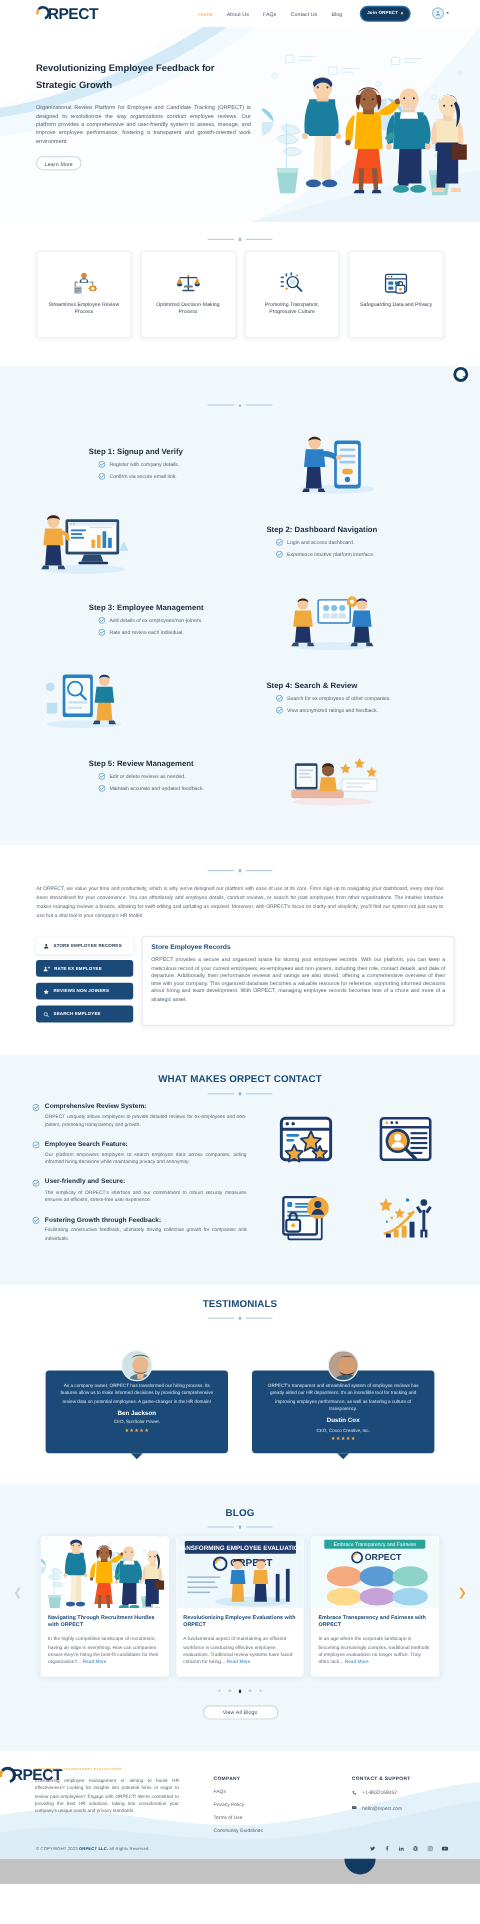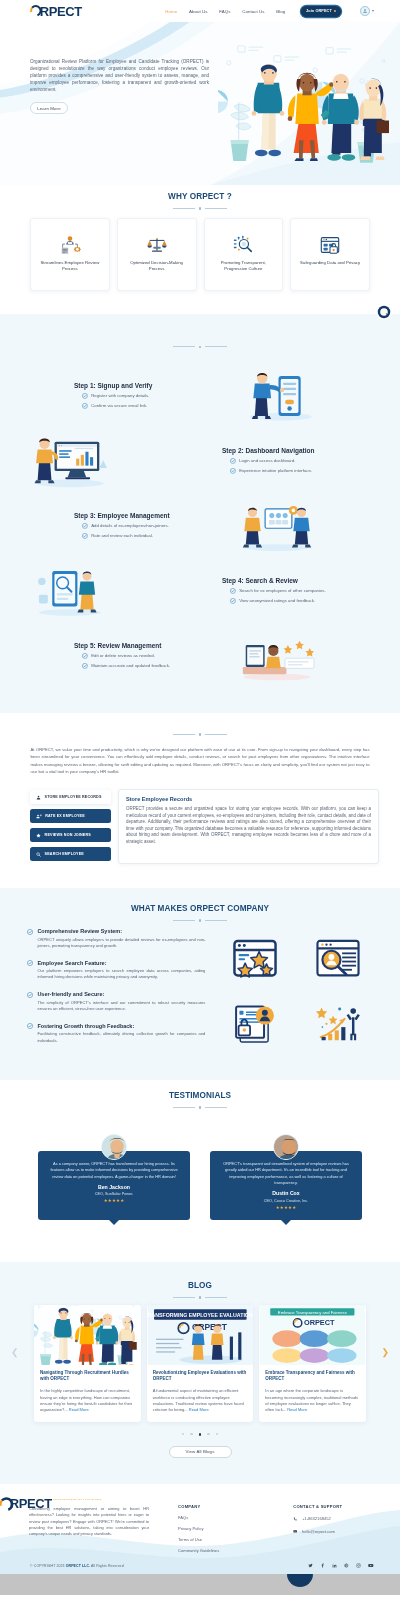--- a/index.html
+++ b/index.html
@@ -116,21 +116,21 @@
   .uniq-body { display:flex; padding:0 24px 0 27px; margin-top:6px; gap:8px; }
   .uniq-list { width:181px; flex:0 0 auto;}
   .uniq-item { display:flex; gap:4.4px; margin-bottom:10.5px; }
   .uniq-item .ck { flex:0 0 auto; width:6px;height:6px; margin-top:0.5px;}
   .uniq-item h4 { font-size:5.5px; font-weight:700; color:#1d2b3e; letter-spacing:0.0px; line-height:6px;}
   .uniq-item p { margin-top:2.5px; width:168px; font-size:4.1px; line-height:6.3px; color:#5a6575; text-align:justify; letter-spacing:0.0px;}
   .uniq-art { flex:1; display:grid; grid-template-columns:1fr 1fr; gap:6px 6px; align-content:start; padding-top:2px;}
   .uniq-art > div { display:flex; align-items:center; justify-content:center; height:58px;}
 
   
-  .testi { background:#fff; padding:11px 0 42px; }
+  .testi { background:#fff; padding:11px 0 26px; }
   .testi-row { display:flex; gap:20px; padding:0 38px; margin-top:42px; }
   .testi-card { flex:1; background:#1b4a78; border-radius:3px; padding:10px 8px 8px; position:relative; height:69px;}
   .testi-card .photo {
     position:absolute; top:-17px; left:50%; transform:translateX(-50%);
     width:26px; height:26px; border-radius:50%; background:#dceaf2; border:1.2px solid #e9f3f8; overflow:hidden;
   }
   .testi-card .quote { font-size:3.9px; line-height:6.3px; color:#dbe7f0; text-align:center; letter-spacing:0.0px;}
   .testi-card .nm { margin-top:4px; font-size:5.2px; font-weight:700; color:#fff; text-align:center; line-height:6px;}
   .testi-card .role { margin-top:2.5px; font-size:3.8px; color:#cfe0ec; text-align:center; line-height:4.4px;}
   .testi-card .stars { margin-top:2.5px; text-align:center; font-size:4.4px; color:#f0a93c; letter-spacing:0.2px; line-height:1;}
@@ -354,32 +354,35 @@
       </linearGradient>
     </defs>
     <rect width="400" height="163" fill="#fbfdfe"></rect>
     <path d="M0 0 L150 0 C 108 28, 55 52, 0 62 Z" fill="#ffffff"></path>
     <path d="M400 0 L400 163 L210 163 C 300 120, 355 55, 400 0 Z" fill="#f1f9fd"></path>
     <path d="M170 0 C 120 32, 58 58, 0 68 L0 76 C 66 66, 136 38, 190 0 Z" fill="#cfe8f5" opacity="0.9"></path>
     <path d="M0 76 C 66 66, 136 38, 190 0 L 215 0 C 150 48, 70 82, 0 92 Z" fill="#f2fafd"></path>
     <path d="M400 120 C 330 128, 250 152, 210 163 L400 163 Z" fill="#e7f4fa" opacity="0.8"></path>
   </svg>
   <div class="hero-inner">
+    <h1>
+      <span>Revolutionizing Employee Feedback for</span><br>
+      <span>Strategic Growth</span>
+    </h1>
     <p>Organizational Review Platform for Employee and Candidate Tracking (ORPECT) is designed to revolutionize the way organizations conduct employee reviews. Our platform provides a comprehensive and user-friendly system to assess, manage, and improve employee performance, fostering a transparent and growth-oriented work environment.</p>
     <a class="hero-btn" href="#">Learn More</a>
   </div>
   <div class="hero-art">
     <svg viewBox="0 0 200 142" width="180" height="130">
         <use href="#people-art"></use>
       </svg>
   </div>
 </section>
 
 <section class="why">
-  <h2 class="sec-title">WHY ORPECT ?</h2>
   <div class="divider">
     <i class="bar"></i>
     <i class="dot"></i>
     <i class="bar"></i>
   </div>
   <div class="why-cards">
     <div class="why-card">
       <div class="icon">
         <svg width="22" height="22" viewBox="0 0 48 48">
           <circle cx="24" cy="10" r="5" fill="#e08a25"></circle>
@@ -743,21 +746,21 @@
       </div>
     </div>
     <div class="panel">
       <h3>Store Employee Records</h3>
       <p>ORPECT provides a secure and organized space for storing your employee records. With our platform, you can keep a meticulous record of your current employees, ex-employees and non-joiners, including their role, contact details, and date of departure. Additionally, their performance reviews and ratings are also stored, offering a comprehensive overview of their time with your company. This organized database becomes a valuable resource for reference, supporting informed decisions about hiring and team development. With ORPECT, managing employee records becomes less of a chore and more of a strategic asset.</p>
     </div>
   </div>
 </section>
 
 <section class="uniq">
-  <h2 class="sec-title">WHAT MAKES ORPECT COMPANY</h2>
+  <h2 class="sec-title">WHAT MAKES ORPECT CONTACT</h2>
   <div class="divider">
     <i class="bar"></i>
     <i class="dot"></i>
     <i class="bar"></i>
   </div>
   <div class="uniq-body">
     <div class="uniq-list">
       <div class="uniq-item">
         <svg class="ck" viewBox="0 0 24 24">
             <circle cx="12" cy="12" r="10.5" fill="none" stroke="#1b6ea8" stroke-width="1.8"></circle>

